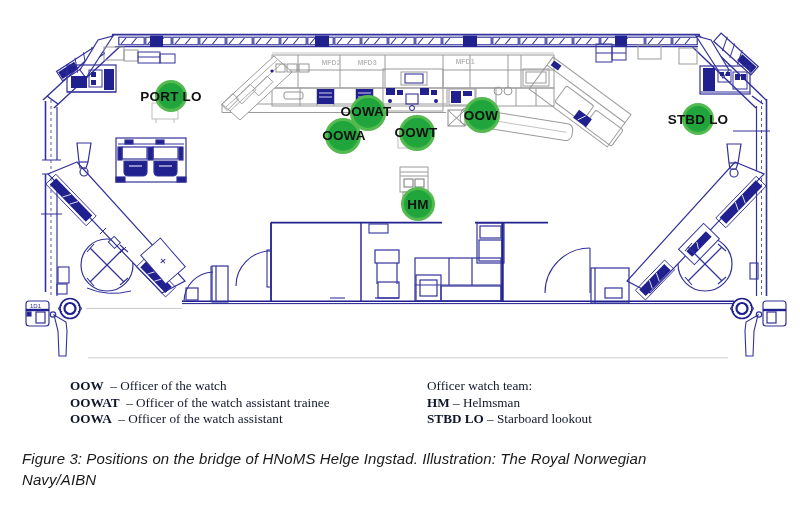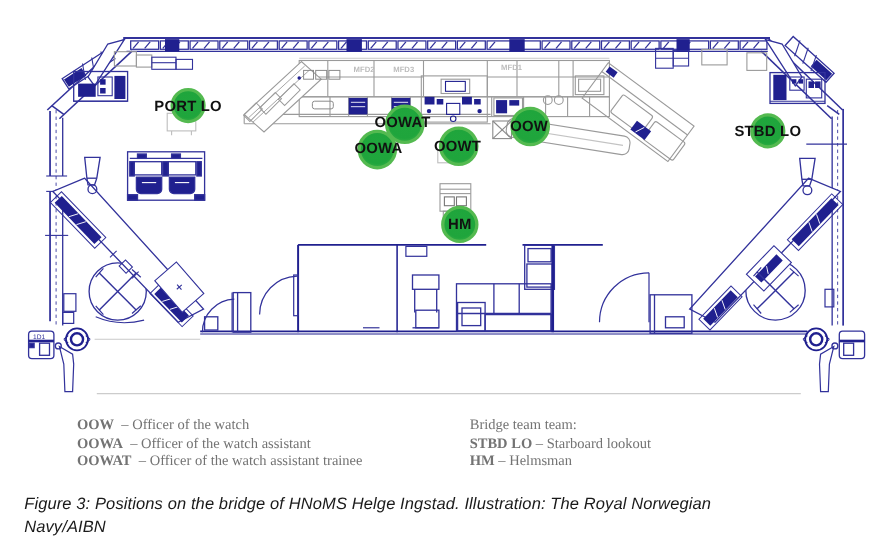--- a/index.html
+++ b/index.html
@@ -1,15 +1,15 @@
 <!DOCTYPE html>
 <html><head><meta charset="utf-8"><style>
 html,body{margin:0;padding:0;background:#ffffff;width:800px;height:506px;overflow:hidden}
 body{font-family:"Liberation Sans",sans-serif}
-.leg{position:absolute;font-family:"Liberation Serif",serif;font-size:13.2px;color:#737373;line-height:16.5px;white-space:nowrap}
+.leg{position:absolute;font-family:"Liberation Serif",serif;font-size:13.2px;color:#0f172a;line-height:16.5px;white-space:nowrap}
 .cap{position:absolute;font-style:italic;font-size:15px;color:#1a1a1a;line-height:21px;white-space:nowrap;letter-spacing:0.1px}
 </style></head><body>
 <svg width="800" height="506" viewBox="0 0 800 506">
 <defs>
 <radialGradient id="grn" cx="50%" cy="45%" r="60%">
 <stop offset="0%" stop-color="#20a63d"></stop>
         <stop offset="72%" stop-color="#1fa53c"></stop>
 <stop offset="100%" stop-color="#3db248"></stop>
       </radialGradient>
 </defs>
@@ -553,22 +553,22 @@
     </g>
 
 <g>
       <circle cx="698" cy="119" r="14.5" fill="url(#grn)" stroke="#54ba50" stroke-width="3"></circle>
       <text x="698" y="123.5" font-size="13.5" font-weight="bold" fill="#111111" text-anchor="middle" style="letter-spacing:0.2px">STBD LO</text>
     </g>
 </svg>
 
 <div class="leg" style="left:70px;top:378px">
     <div><b>OOW</b>&nbsp; – Officer of the watch</div>
+    <div><b>OOWAT</b>&nbsp; – Officer of the watch assistant trainee</div>
     <div><b>OOWA</b>&nbsp; – Officer of the watch assistant</div>
-    <div><b>OOWAT</b>&nbsp; – Officer of the watch assistant trainee</div>
   </div>
 
 <div class="leg" style="left:427px;top:378px">
-    <div>Bridge team team:</div>
+    <div>Officer watch team:</div>
+    <div><b>HM</b> – Helmsman</div>
     <div><b>STBD LO</b> – Starboard lookout</div>
-    <div><b>HM</b> – Helmsman</div>
   </div>
 
 <div class="cap" style="left:22px;top:448px">Figure 3: Positions on the bridge of HNoMS Helge Ingstad. Illustration: The Royal Norwegian<br>Navy/AIBN</div>
 </body></html>

